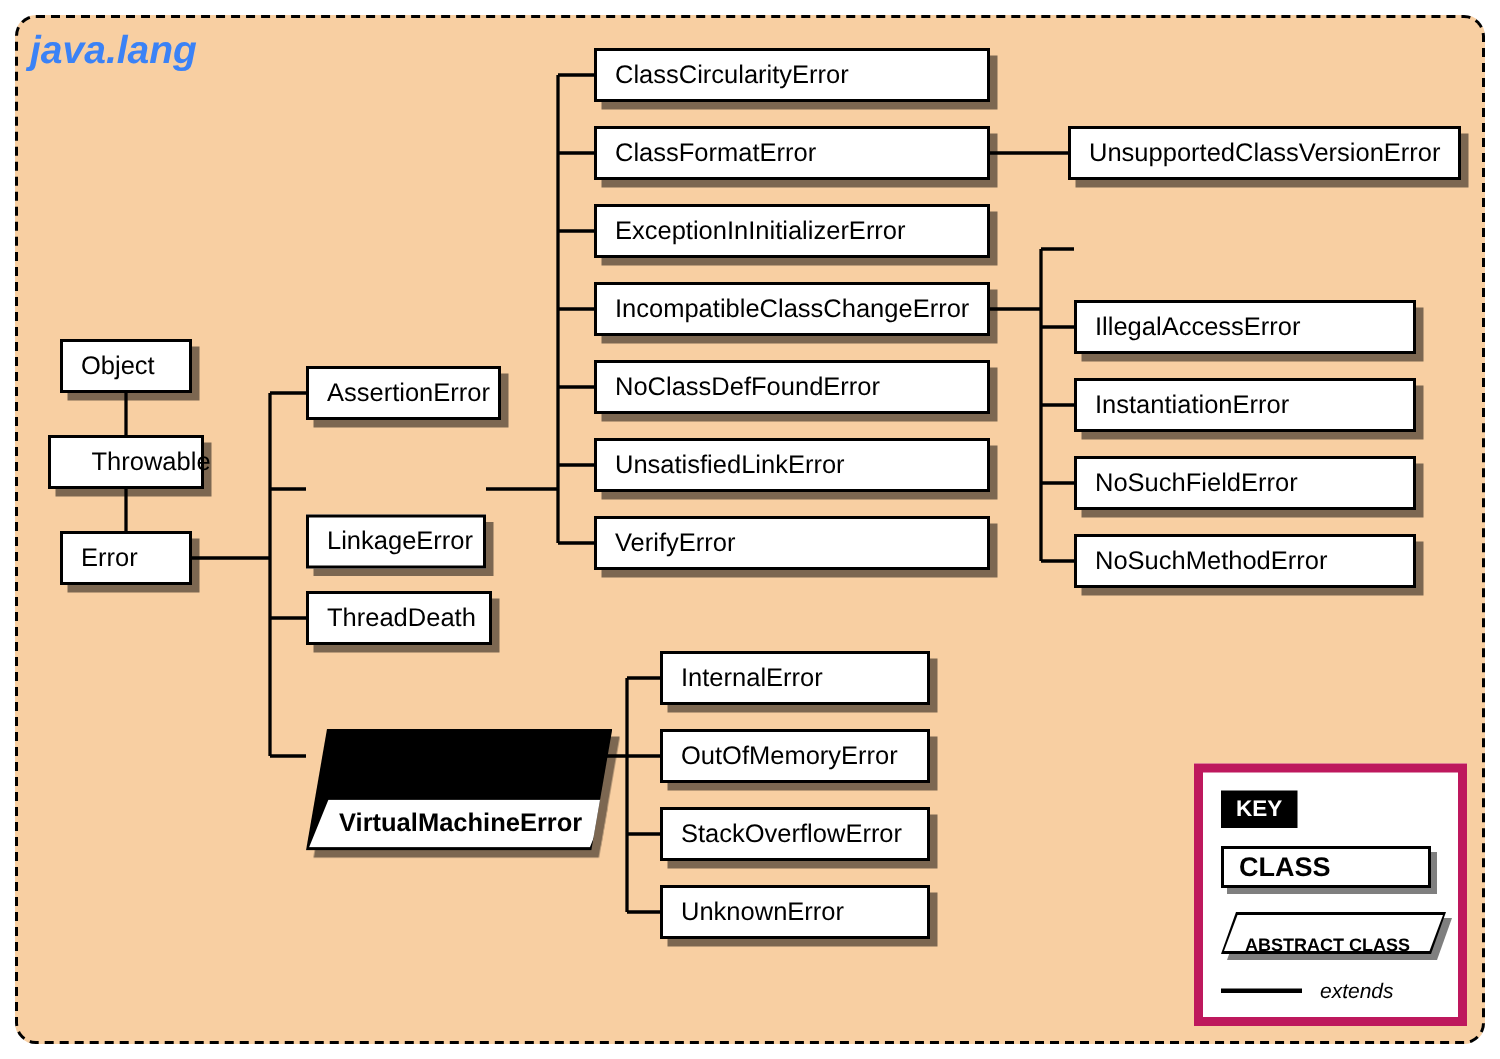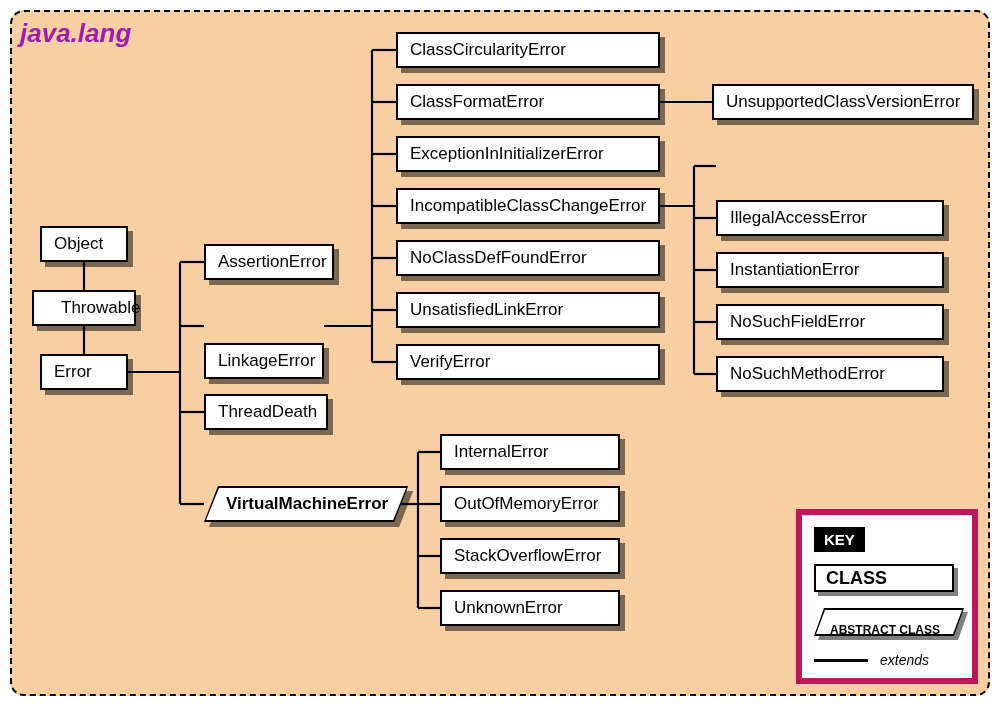--- a/index.html
+++ b/index.html
@@ -20,21 +20,21 @@
     background: #f8cfa2;
     border: 2px dashed #000;
     border-radius: 14px;
   }
   .package-title {
     position: absolute;
     left: 20px; top: 18px;
     font-size: 26px;
     font-style: italic;
     font-weight: 700;
-    color: #a21caf;
+    color: #3b82f6;
   }
   
   .node {
     position: absolute;
     background: #fff;
     border: 2px solid #000;
     box-shadow: 5px 5px 0 rgba(0,0,0,.5);
     font-size: 17px;
     font-weight: 400;
     color: #000;
@@ -53,21 +53,21 @@
     background:#000;
     clip-path: polygon(14px 0, 100% 0, calc(100% - 14px) 100%, 0 100%);
     padding:2px;
   }
   .para > .outer > .inner {
     background:#fff;
     clip-path: polygon(13px 0, 100% 0, calc(100% - 13px) 100%, 0 100%);
     height:32px;
     padding:0 18px 0 20px;
     font-size:17px; font-weight:600;
-    display:flex; align-items:center; white-space:nowrap;
+    display:flex; align-items:center; white-space:nowrap;margin-top:45px;
   }
 
   
   svg.connectors {
     position: absolute; left:0; top:0;
     width: 1000px; height: 706px;
     pointer-events: none;
   }
 
   

